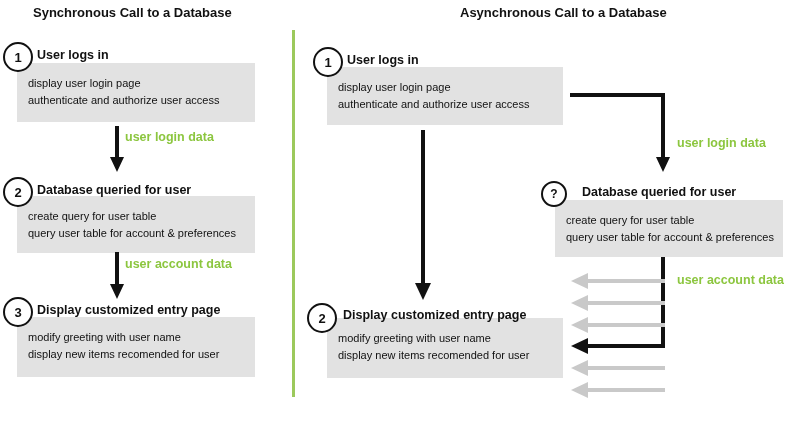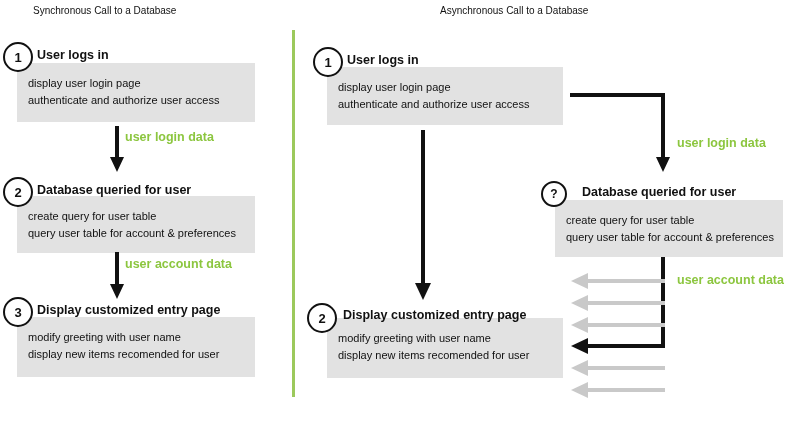--- a/index.html
+++ b/index.html
@@ -1,20 +1,20 @@
 <!DOCTYPE html>
 <html><head>
 <meta charset="utf-8">
 <style>
   html,body{margin:0;padding:0;background:#fff;}
   .stage{
     position:relative;width:800px;height:422px;background:#ffffff;overflow:hidden;
     font-family:"Liberation Sans", sans-serif;color:#111;
   }
-  .col-title{position:absolute;font-size:10px;font-weight:normal;white-space:nowrap;}
+  .col-title{position:absolute;font-size:13px;font-weight:bold;white-space:nowrap;}
   .divider{position:absolute;left:292px;top:30px;width:3px;height:367px;background:#9cc95c;}
   .circle{
     position:absolute;width:26px;height:26px;border:2.5px solid #111;border-radius:50%;
     background:#fff;display:flex;align-items:center;justify-content:center;
     font-weight:bold;font-size:13px;z-index:3;
   }
   .circle.small{width:22px;height:22px;font-size:12px;}
   .step-title{position:absolute;font-size:12.5px;font-weight:bold;white-space:nowrap;z-index:2;text-align:center;}
   .box{
     position:absolute;background:#e2e2e2;z-index:1;box-sizing:border-box;
@@ -31,21 +31,21 @@
   .head-left{position:absolute;width:0;height:0;border-top:8px solid transparent;
     border-bottom:8px solid transparent;border-right:17px solid #111;z-index:2;}
   .head-left.gray{border-right-color:#c9c9c9;}
 </style>
 </head>
 <body>
 
 <div class="stage">
 
   <div class="col-title" style="left:33px;top:5px">Synchronous Call to a Database</div>
-  <div class="col-title" style="left:440px;top:5px">Asynchronous Call to a Database</div>
+  <div class="col-title" style="left:460px;top:5px">Asynchronous Call to a Database</div>
 
   <div class="divider"></div>
 
   <div class="circle" style="left:3px;top:42px">
     <span>1</span>
   </div>
   <div class="step-title" style="left:37px;top:48px">User logs in</div>
   <div class="box" style="left:17px;top:63px;width:238px;height:59px">
     <div>display user login page</div>
     <div>authenticate and authorize user access</div>

